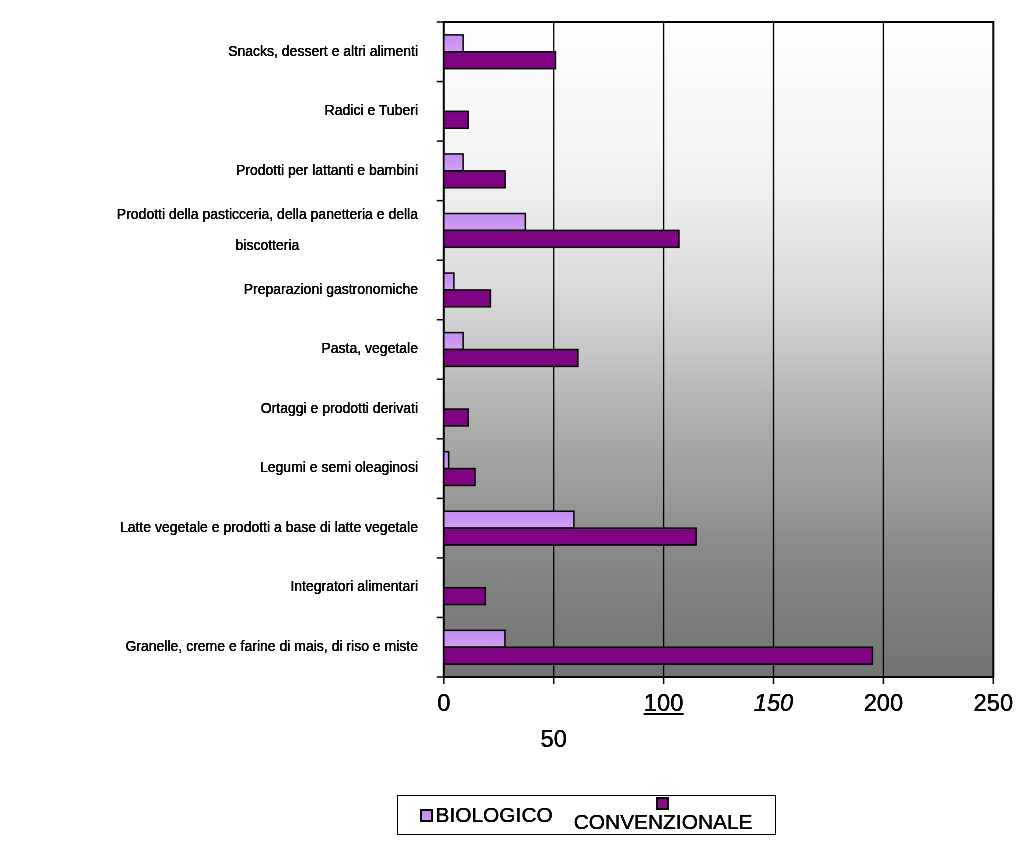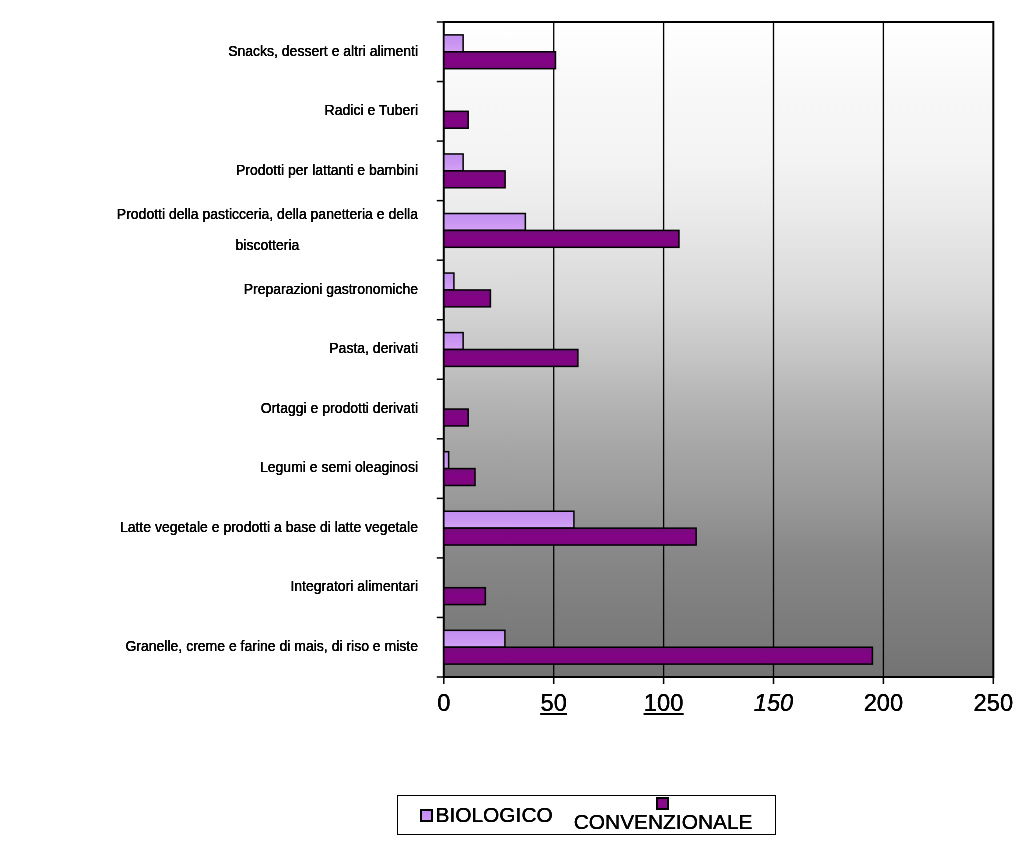--- a/index.html
+++ b/index.html
@@ -110,30 +110,30 @@
       <line x1="883.4000000000001" y1="677" x2="883.4000000000001" y2="684" stroke="#000000" stroke-width="1.5"></line>
       <line x1="993.3" y1="677" x2="993.3" y2="684" stroke="#000000" stroke-width="1.5"></line>
     </svg>
   <div class="catlabels" id="catlabels">
       <div class="catlabel" style="top: 35.5727px;"><span>Snacks, dessert e altri alimenti</span></div>
       <div class="catlabel" style="top: 95.1182px;"><span>Radici e Tuberi</span></div>
       <div class="catlabel" style="top: 198.709px;"><span>Prodotti della pasticceria, della panetteria e della
 biscotteria</span></div>
       <div class="catlabel" style="top: 154.664px;"><span>Prodotti per lattanti e bambini</span></div>
       <div class="catlabel" style="top: 273.755px;"><span>Preparazioni gastronomiche</span></div>
-      <div class="catlabel" style="top: 333.3px;"><span>Pasta, derivati</span></div>
+      <div class="catlabel" style="top: 333.3px;"><span>Pasta, vegetale</span></div>
       <div class="catlabel" style="top: 392.845px;"><span>Ortaggi e prodotti derivati</span></div>
       <div class="catlabel" style="top: 452.391px;"><span>Legumi e semi oleaginosi</span></div>
       <div class="catlabel" style="top: 511.936px;"><span>Latte vegetale e prodotti a base di latte vegetale</span></div>
       <div class="catlabel" style="top: 571.482px; text-decoration: underline;"><span>Integratori alimentari</span></div>
       <div class="catlabel" style="top: 631.027px;"><span>Granelle, creme e farine di mais, di riso e miste</span></div>
     </div>
   <div id="xticklabels">
       <div class="xticklabel" style="left: 393.8px; width: 100px; top: 690px;">0</div>
-      <div class="xticklabel" style="left: 503.7px; width: 100px; top: 690px; text-decoration: underline;">50</div>
+      <div class="xticklabel" style="left: 503.7px; width: 100px; top: 726px;">50</div>
       <div class="xticklabel" style="left: 613.6px; width: 100px; top: 690px; text-decoration: underline;">100</div>
       <div class="xticklabel" style="left: 723.5px; width: 100px; top: 690px; font-style: italic;">150</div>
       <div class="xticklabel" style="left: 833.4px; width: 100px; top: 690px;">200</div>
       <div class="xticklabel" style="left: 943.3px; width: 100px; top: 690px;">250</div>
     </div>
   <div class="legendbox" id="legendbox" style="left: 397px; top: 795px; width: 379px; height: 40px;">
       <div class="legenditem">
         <span class="legendswatch" style="background: linear-gradient(rgb(194, 142, 240), rgb(199, 145, 242) 55%, rgb(204, 152, 245));"></span>
         <span class="legendtext">BIOLOGICO</span>
       </div>

